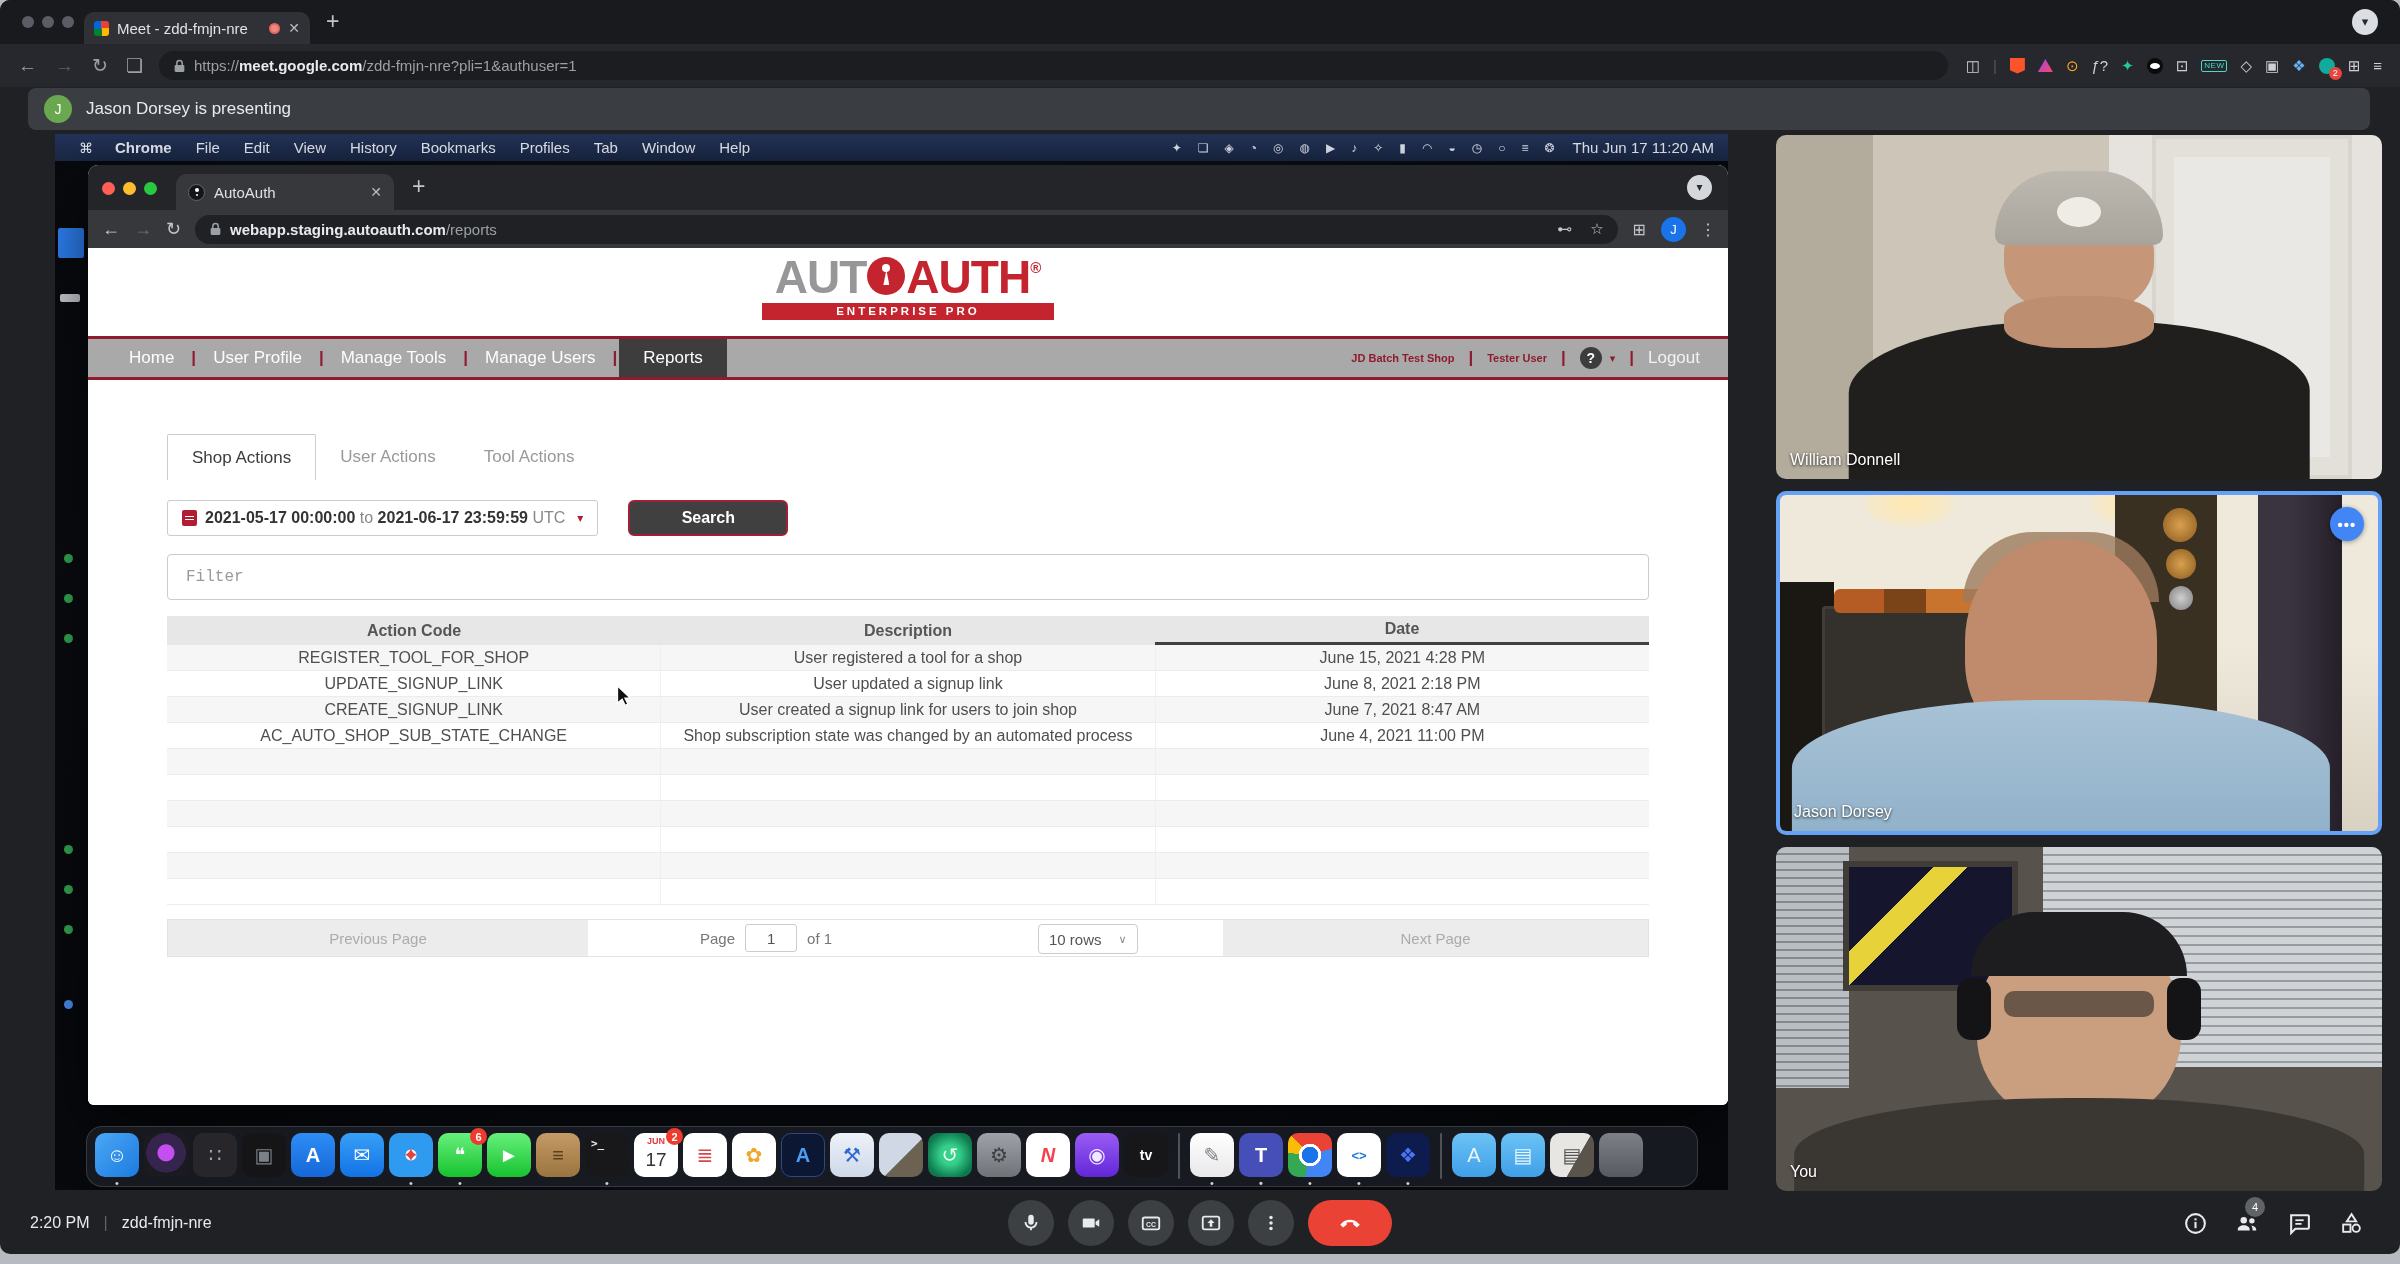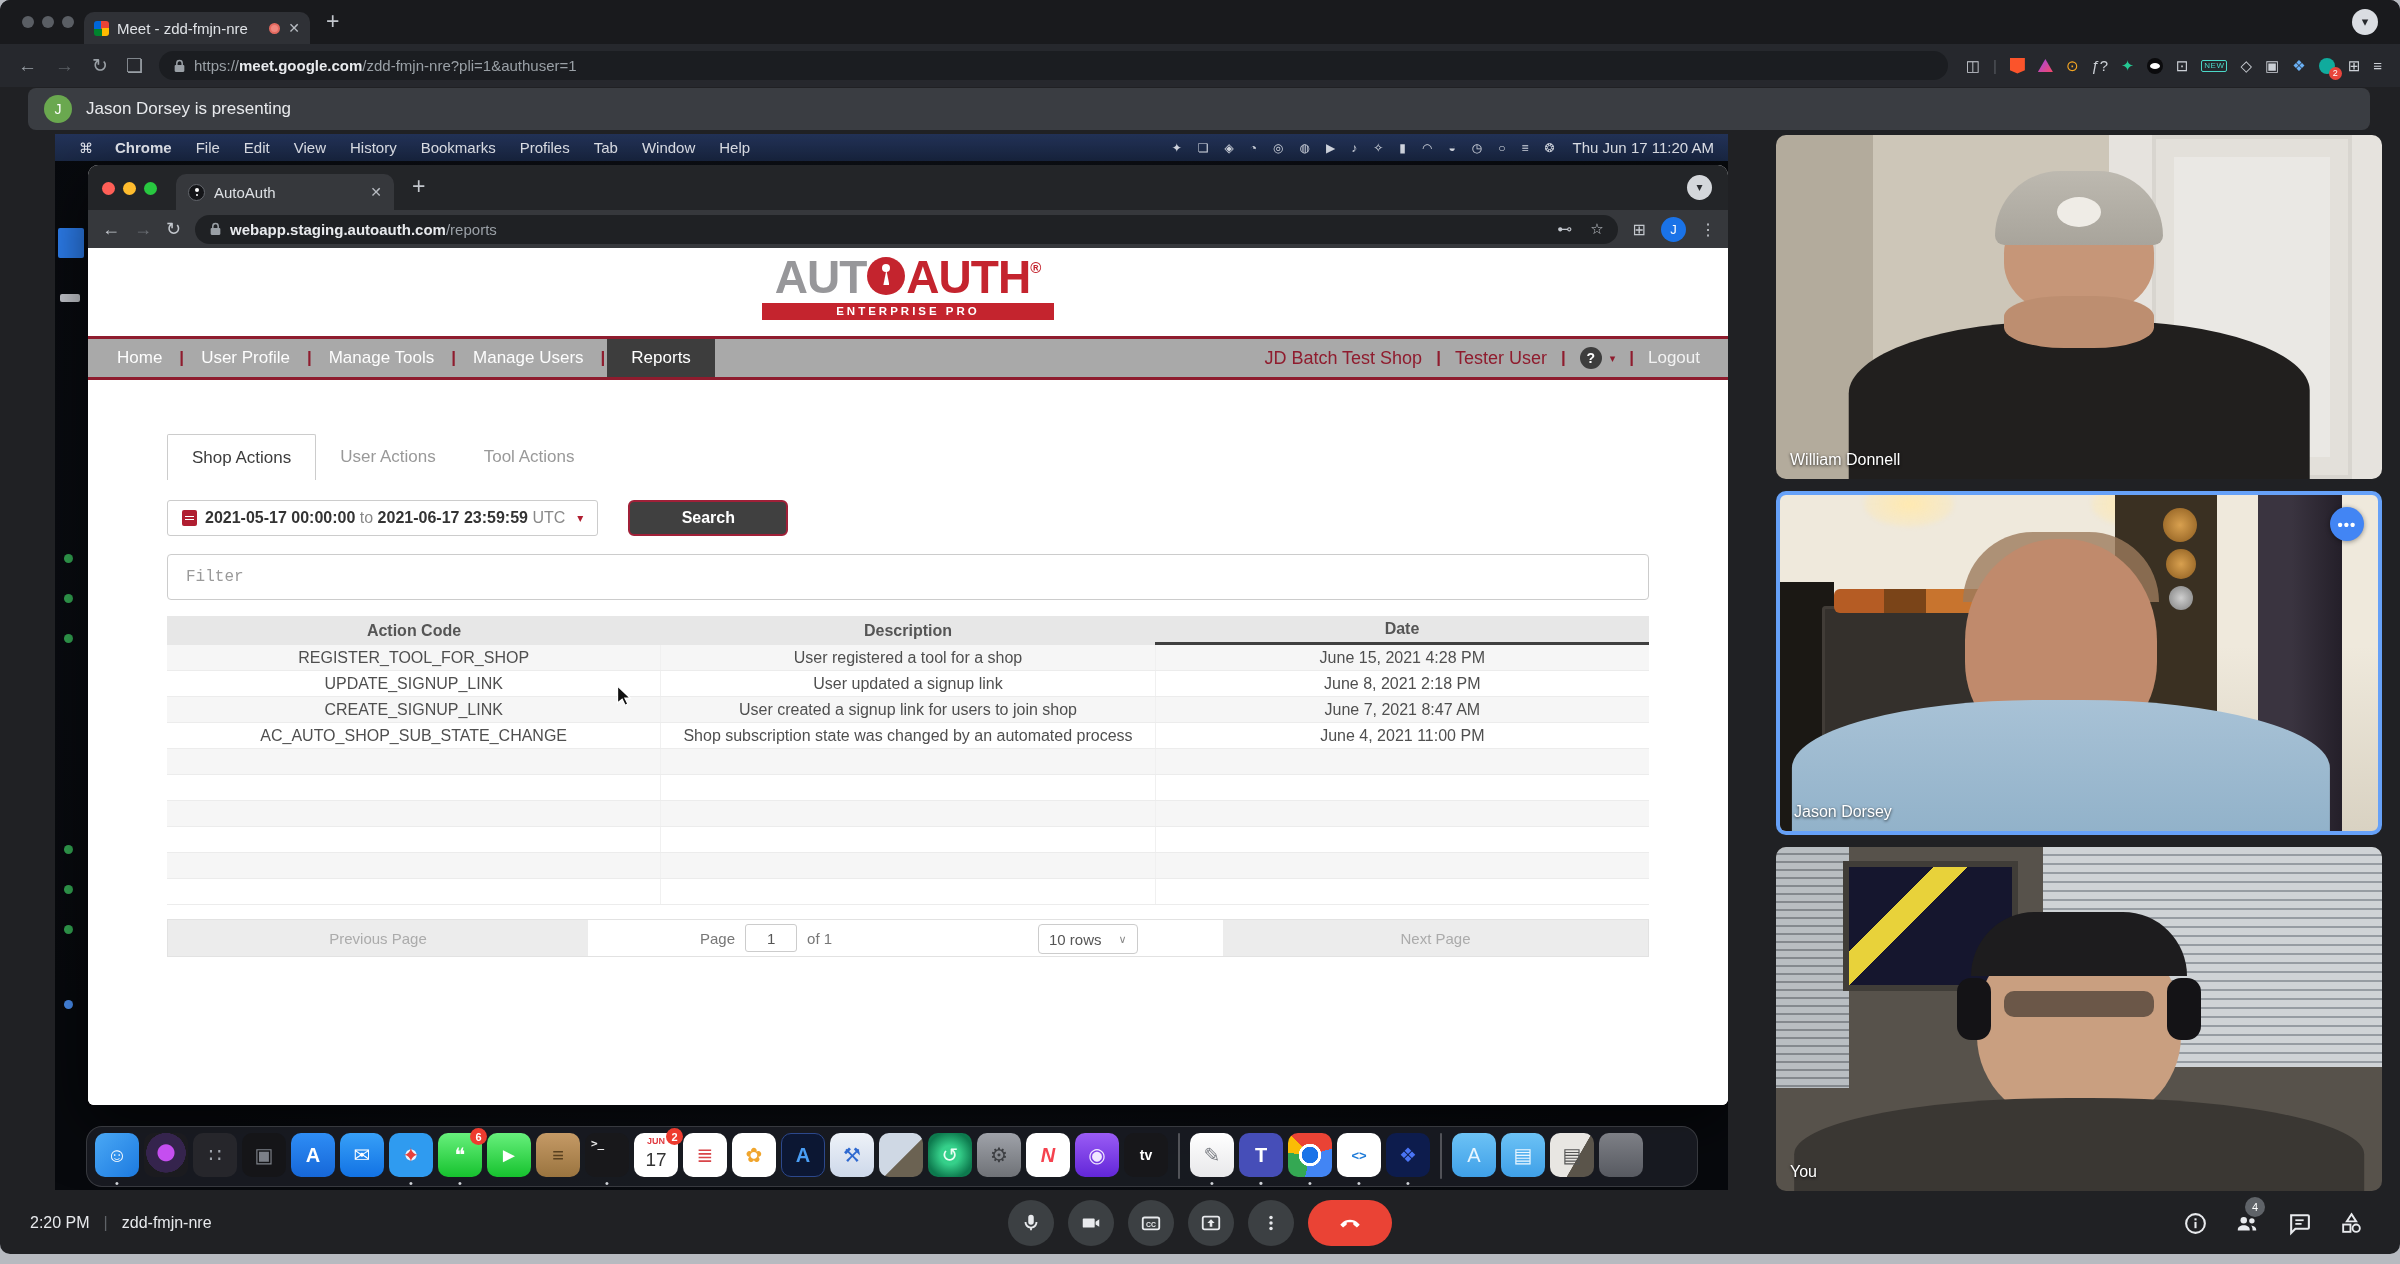--- a/index.html
+++ b/index.html
@@ -74,27 +74,27 @@
 
 .logo{position:absolute;left:0;top:6px;width:100%;text-align:center}
 .logo-row{font-weight:bold;font-size:46px;letter-spacing:-1px;line-height:1;white-space:nowrap}
 .lg-gray{color:#97979a}
 .lg-o{display:inline-block;width:38px;height:38px;border-radius:50%;background:#c4242e;position:relative;vertical-align:-2px;margin:0 1px}
 .lg-o::before{content:"";position:absolute;left:16px;top:13px;width:6px;height:15px;background:#fff;clip-path:polygon(50% 0,100% 100%,0 100%)}
 .lg-o::after{content:"";position:absolute;left:15px;top:7px;width:8px;height:8px;border-radius:50%;background:#fff}
 .lg-red{color:#c4242e}
 .lg-reg{font-size:15px;color:#c4242e;vertical-align:20px;letter-spacing:0}
 .lg-band{margin:3px auto 0;width:292px;height:17px;background:#c4242e;color:#fff;font-size:11.5px;font-weight:bold;letter-spacing:3px;line-height:17px;text-align:center}
-.mainnav{position:absolute;left:0;top:88px;width:100%;height:44px;background:#a9a9a9;border-top:3px solid #8f1c2e;border-bottom:3px solid #8f1c2e;display:flex;align-items:stretch;font-size:17px;padding-left:14px}
+.mainnav{position:absolute;left:0;top:88px;width:100%;height:44px;background:#a9a9a9;border-top:3px solid #8f1c2e;border-bottom:3px solid #8f1c2e;display:flex;align-items:stretch;font-size:17px;padding-left:26px}
 .navwrap{display:flex;align-items:stretch}
 .nv{display:flex;align-items:center;padding:0 15px;color:#fdfdfd}
 .nv.sep{color:#8f1c2e;font-weight:bold;padding:0 2px}
 .nv.active{background:#3d3d3d;color:#fff;padding:0 24px}
 .nav-right{margin-left:auto;display:flex;align-items:center;gap:14px;padding-right:28px}
-.nr-red{color:#8f1c2e;font-weight:normal;font-size:18px}
+.nr-red{color:#8f1c2e;font-weight:bold;font-size:11px}
 .nr-sep{color:#8f1c2e;font-weight:bold}
 .help-b{width:22px;height:22px;border-radius:50%;background:#3d3d3d;color:#fff;font-size:14px;font-weight:bold;display:flex;align-items:center;justify-content:center}
 .help-car{color:#8f1c2e;font-size:11px;margin-left:-6px}
 .nr-logout{color:#f2f2f2;font-size:17px}
 .content{position:absolute;left:79px;top:186px;width:1482px}
 .atabs{display:flex;height:46px}
 .atab{padding:0 24px;display:flex;align-items:center;font-size:17px;color:#999}
 .atab.on{border:1px solid #ccc;border-bottom:none;color:#3c3c3c;background:#fff;border-radius:2px 2px 0 0}
 .drow{margin-top:20px;display:flex;gap:30px;height:36px}
 .dbox{border:1px solid #ccc;border-radius:3px;background:#fff;display:flex;align-items:center;padding:0 14px;gap:8px;font-size:16px;color:#888}

